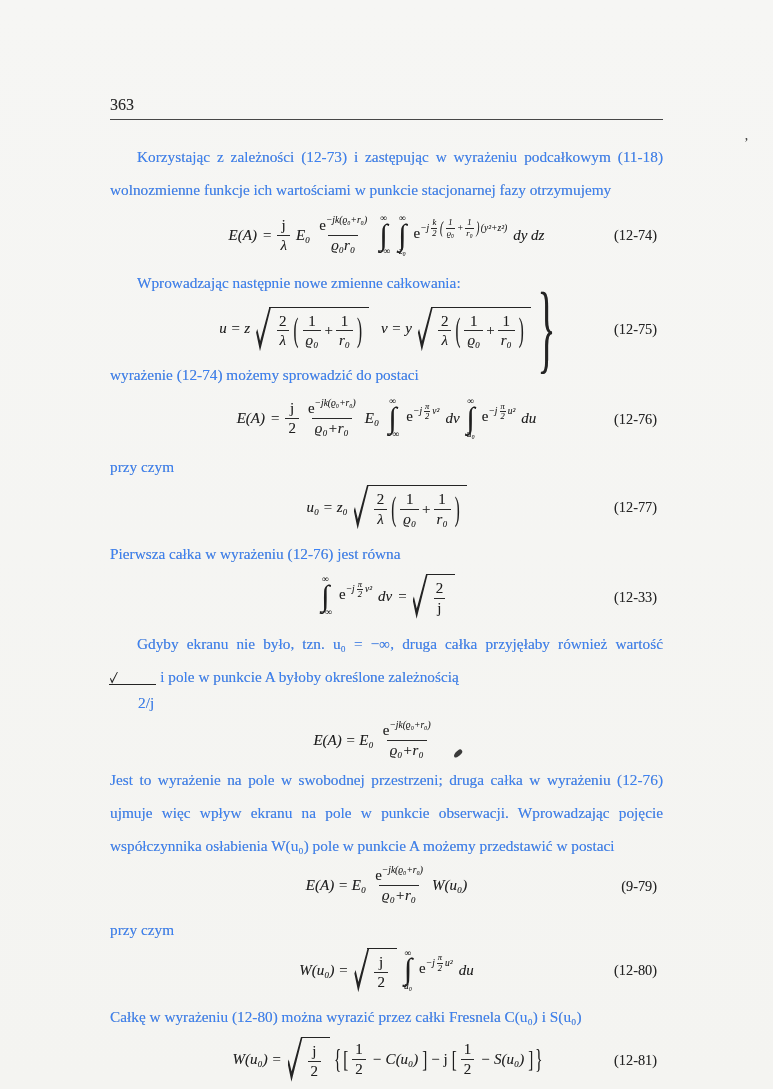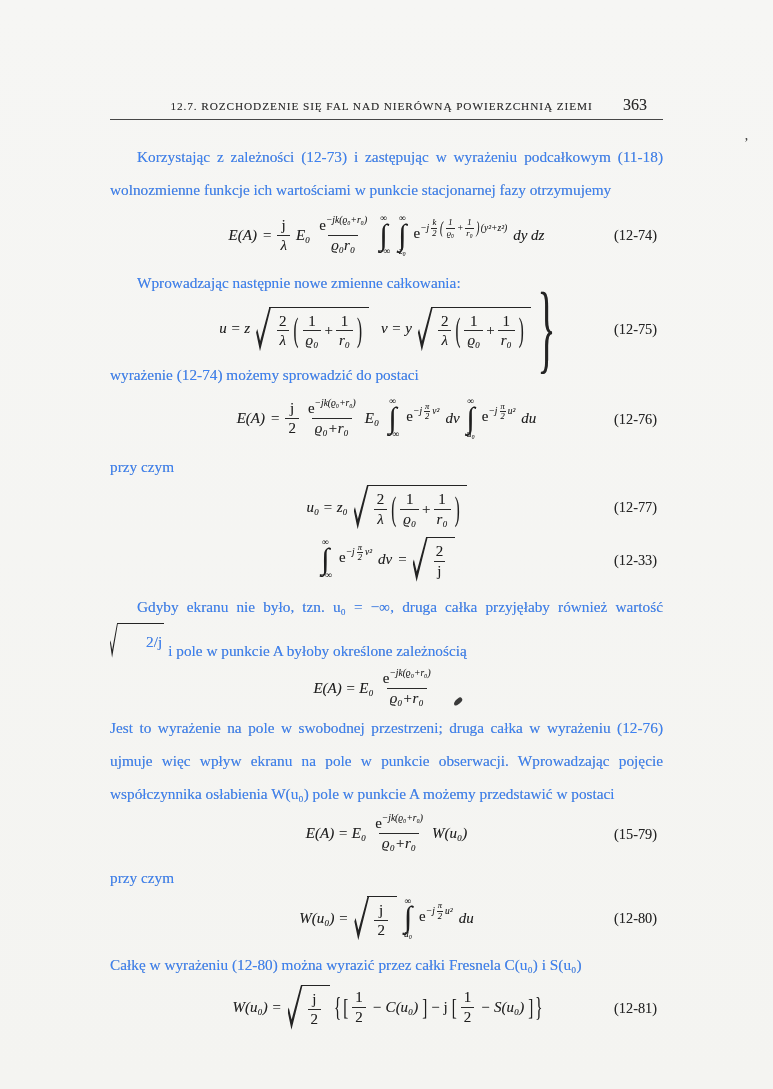--- a/index.html
+++ b/index.html
@@ -83,42 +83,41 @@
   .bk{display:inline-block;transform:scaleY(1.6);padding:0 1px;}
   .bc{display:inline-block;transform:scaleY(1.85);padding:0 1px;}
   
   .sysrows{display:flex;flex-direction:row;align-items:flex-start;gap:6px;}
   .sysrow{display:flex;align-items:center;}
   .brace75{
     display:inline-block;font-size:44px;font-weight:300;
     transform:scaleY(2.25) scaleX(0.85);margin-left:2px;color:#242424;
   }
   
-  .isqrt{display:inline-flex;align-items:stretch;vertical-align:-2px;margin-right:4px;}
+  .isqrt{display:inline-flex;align-items:stretch;vertical-align:-2px;margin-right:4px;flex-direction:column;}
   .isqrt .vsign{width:8px;min-height:12px;}
   .isqrt .irdc{border-top:1.2px solid #242424;margin-left:-1px;padding:1px 2px 0 2px;}
   
   .smudge{
     display:inline-block;width:10px;height:5px;background:#3b3b3b;
     border-radius:65% 40% 55% 45%;transform:rotate(-38deg);
     margin-left:16px;margin-top:26px;
   }
   .stray{position:absolute;left:744px;top:136px;font-size:14px;color:#3a3a3a;}
   .mb2{margin-bottom:2px;} .mb4{margin-bottom:4px;} .mb8{margin-bottom:8px;}
   .eqpad{margin:6px 0 10px 0;}
 </style>
 </head>
 <body>
 
 <span class="stray">’</span>
 
 <div class="content">
 
   <div class="running-head">
-    <span class="rh-title">12.7. ROZCHODZENIE SIĘ FAL NAD NIERÓWNĄ POWIERZCHNIĄ ZIEMI</span>
     <span class="rh-page">363</span>
   </div>
 
   <p class="para ind mb8">Korzystając z zależności (12-73) i zastępując w wyrażeniu podcałkowym (11-18) wolnozmienne funkcje ich wartościami w punkcie stacjonarnej fazy otrzymujemy</p>
 
   <div class="eq eqpad">
     <span class="tok b it">E(A)</span>
     <span class="tok">=</span>
     <span class="frac">
       <span class="num">j</span>
@@ -282,20 +281,21 @@
         <span class="frac">
             <span class="num">1</span>
             <span class="den it">r₀</span>
           </span>
         <span class="bp">)</span>
       </span>
     </span>
     <span class="lbl">(12-77)</span>
   </div>
 
+  <p class="para mb2">Pierwsza całka w wyrażeniu (12-76) jest równa</p>
 
   <div class="eq mb8" style="margin-top:4px;">
     <span class="intg">
       <span class="top">∞</span>
       <span class="sgn">∫</span>
       <span class="bot">−∞</span>
     </span>
     <span class="tok"><span>e</span><span class="sup">
       <span>−j</span>
       <span class="tfrac">
@@ -335,21 +335,21 @@
 
   <p class="para mb4">Jest to wyrażenie na pole w swobodnej przestrzeni; druga całka w wyrażeniu (12-76) ujmuje więc wpływ ekranu na pole w punkcie obserwacji. Wprowadzając pojęcie współczynnika osłabienia W(u₀) pole w punkcie A możemy przedstawić w postaci</p>
 
   <div class="eq mb8" style="margin-top:4px;">
     <span class="tok b it">E(A) = E₀</span>
     <span class="frac">
       <span class="num"><span>e</span><span class="sup">−jk(ϱ₀+r₀)</span></span>
       <span class="den it">ϱ₀+r₀</span>
     </span>
     <span class="tok it">W(u₀)</span>
-    <span class="lbl">(15-79)</span>
+    <span class="lbl">(9-79)</span>
   </div>
 
   <p class="para mb2">przy czym</p>
 
   <div class="eq mb8" style="margin-top:2px;">
     <span class="tok it">W(u₀) =</span>
     <span class="sqrt">
       <span class="vsign"></span>
       <span class="rdc">
         <span class="frac">

